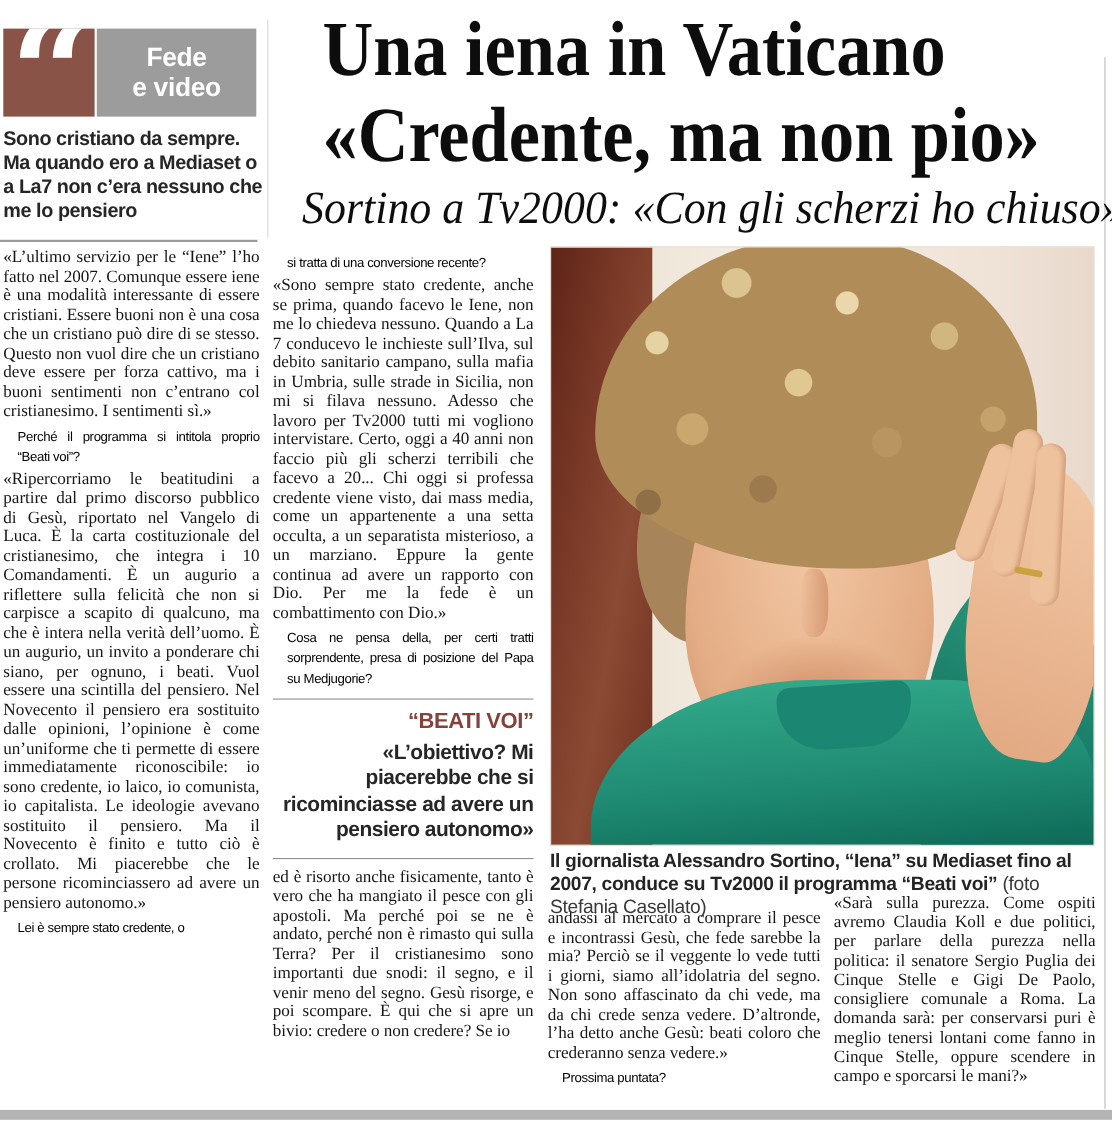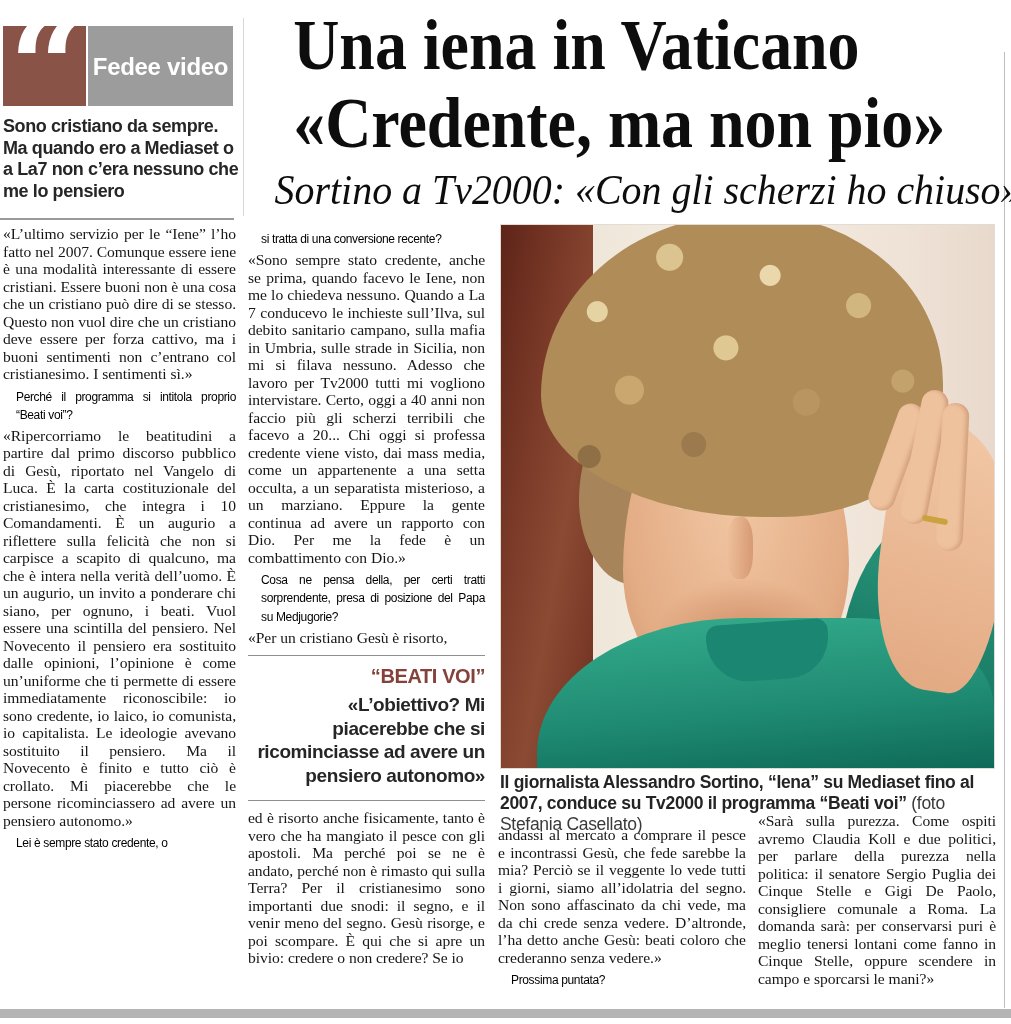--- a/index.html
+++ b/index.html
@@ -6,21 +6,21 @@
   .page{position:relative;width:1011px;height:1024px;background:#fff;overflow:hidden;
         font-family:"Liberation Serif",serif;color:#161616;}
 
   
   .kicker-row{position:absolute;left:3px;top:26px;display:flex;}
   .quote-box{position:relative;width:83px;height:80px;background:var(--brown);overflow:hidden;}
   .quote-glyph{position:absolute;left:6px;top:-24px;font-family:"DejaVu Serif",serif;font-weight:bold;
                font-size:132px;line-height:1;color:#fff;}
   .kicker-box{width:145px;height:80px;background:var(--box-gray);color:#fff;margin-left:2px;
               font-family:"Liberation Sans",sans-serif;font-weight:bold;font-size:24px;line-height:27px;
-              display:flex;flex-direction:row;align-items:center;justify-content:center;text-align:center;
+              display:flex;flex-direction:column;align-items:center;justify-content:center;text-align:center;
               letter-spacing:-0.3px;}
   .summary{position:absolute;left:3px;top:116px;width:242px;margin:0;
            font-family:"Liberation Sans",sans-serif;font-weight:bold;font-size:18px;line-height:21.5px;
            color:#262626;letter-spacing:-0.4px;}
   .kicker-rule{position:absolute;left:0;top:218px;width:234px;height:2px;background:#9a9a9a;}
   .v-rule-left{position:absolute;left:243px;top:18px;width:1px;height:198px;background:#d6d6d6;}
   .v-rule-right{position:absolute;left:1004px;top:52px;width:1px;height:956px;background:#bdbdbd;}
 
   
   .headline-block{position:absolute;left:256px;top:0;width:744px;text-align:left;}
@@ -151,21 +151,20 @@
         <p class="para p-q">Lei è sempre stato credente, o</p>
       </div>
   </div>
 
   <div class="col col2">
     <div>
 
     <p class="para p-q">si tratta di una conversione recente?</p>
         <p class="para p-a">«Sono sempre stato credente, anche se prima, quando facevo le Iene, non me lo chiedeva nessuno. Quando a La 7 conducevo le inchieste sull’Ilva, sul debito sanitario campano, sulla mafia in Umbria, sulle strade in Sicilia, non mi si filava nessuno. Adesso che lavoro per Tv2000 tutti mi vogliono intervistare. Certo, oggi a 40 anni non faccio più gli scherzi terribili che facevo a 20... Chi oggi si professa credente viene visto, dai mass media, come un appartenente a una setta occulta, a un separatista misterioso, a un marziano. Eppure la gente continua ad avere un rapporto con Dio. Per me la fede è un combattimento con Dio.»</p>
         <p class="para p-q">Cosa ne pensa della, per certi tratti sorprendente, presa di posizione del Papa su Medjugorie?</p>
-        <p class="para p-a">«Per un cristiano Gesù è risorto,</p>
       </div>
     <div class="pullquote">
       <p class="pq-title">“BEATI VOI”</p>
       <p class="pq-text">«L’obiettivo? Mi piacerebbe che si ricominciasse ad avere un pensiero autonomo»</p>
     </div>
     <div>
 
     <p class="para p-a">ed è risorto anche fisicamente, tanto è vero che ha mangiato il pesce con gli apostoli. Ma perché poi se ne è andato, perché non è rimasto qui sulla Terra? Per il cristianesimo sono importanti due snodi: il segno, e il venir meno del segno. Gesù risorge, e poi scompare. È qui che si apre un bivio: credere o non credere? Se io</p>
       </div>
   </div>

